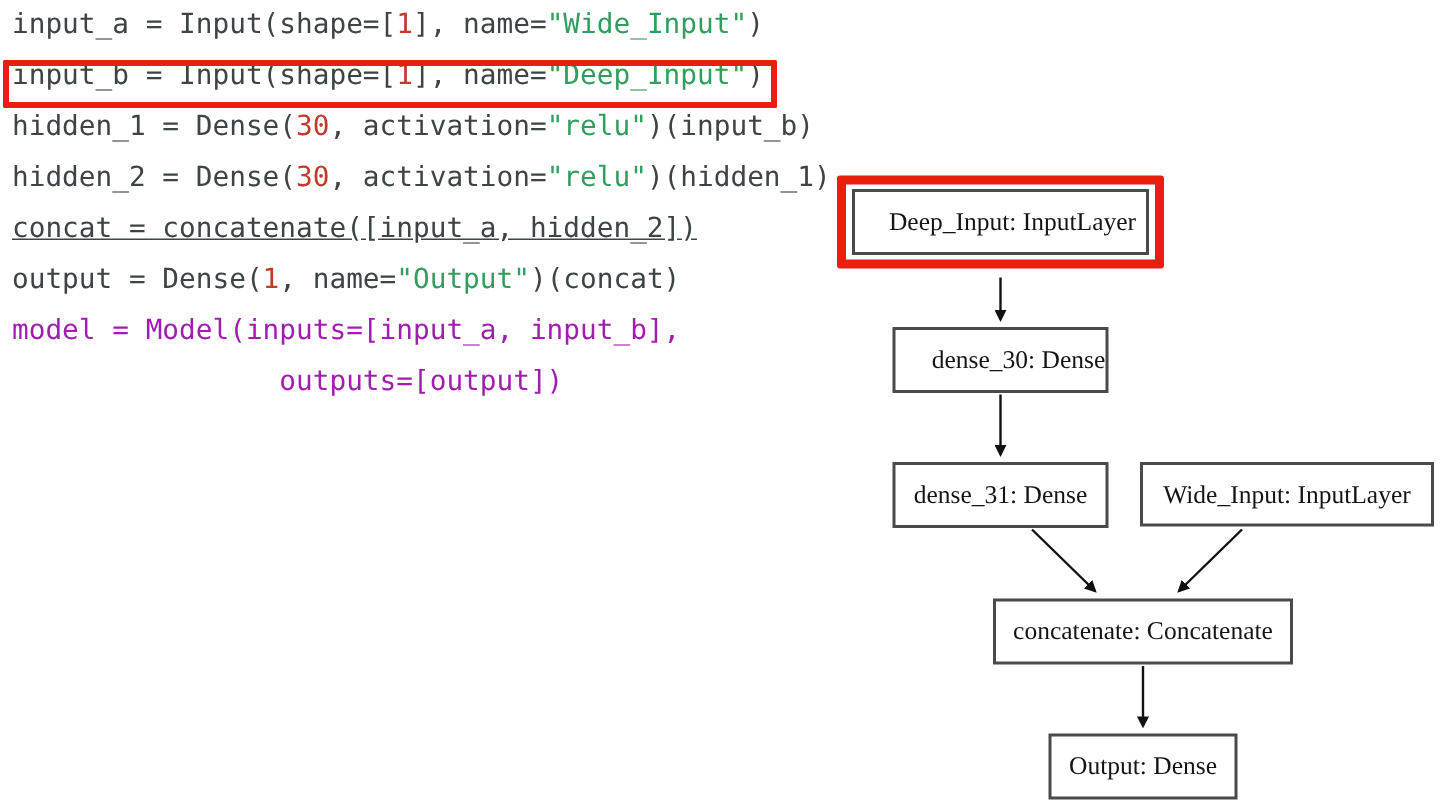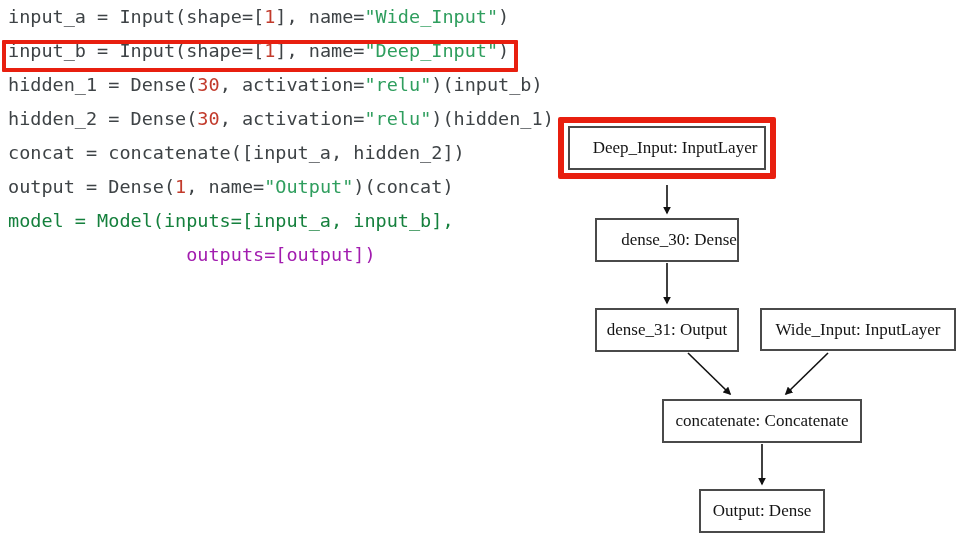--- a/index.html
+++ b/index.html
@@ -89,23 +89,23 @@
 <body>
 
 <div id="screen">
 
   <div id="code-panel">
 
     <div class="code-line" style="top:0px;"><span class="tok-plain" style="color: rgb(62, 67, 70);">input_a = Input(shape=[</span><span class="tok-num" style="color: rgb(194, 58, 43);">1</span><span class="tok-plain" style="color: rgb(62, 67, 70);">], name=</span><span class="tok-str" style="color: rgb(47, 158, 94);">"Wide_Input"</span><span class="tok-plain" style="color: rgb(62, 67, 70);">)</span></div>
     <div class="code-line" style="top:34px;"><span class="tok-plain" style="color: rgb(62, 67, 70);">input_b = Input(shape=[</span><span class="tok-num" style="color: rgb(194, 58, 43);">1</span><span class="tok-plain" style="color: rgb(62, 67, 70);">], name=</span><span class="tok-str" style="color: rgb(47, 158, 94);">"Deep_Input"</span><span class="tok-plain" style="color: rgb(62, 67, 70);">)</span></div>
     <div class="code-line" style="top:68px;"><span class="tok-plain" style="color: rgb(62, 67, 70);">hidden_1 = Dense(</span><span class="tok-num" style="color: rgb(194, 58, 43);">30</span><span class="tok-plain" style="color: rgb(62, 67, 70);">, activation=</span><span class="tok-str" style="color: rgb(47, 158, 94);">"relu"</span><span class="tok-plain" style="color: rgb(62, 67, 70);">)(input_b)</span></div>
     <div class="code-line" style="top:102px;"><span class="tok-plain" style="color: rgb(62, 67, 70);">hidden_2 = Dense(</span><span class="tok-num" style="color: rgb(194, 58, 43);">30</span><span class="tok-plain" style="color: rgb(62, 67, 70);">, activation=</span><span class="tok-str" style="color: rgb(47, 158, 94);">"relu"</span><span class="tok-plain" style="color: rgb(62, 67, 70);">)(hidden_1)</span></div>
-    <div class="code-line" style="top:136px;"><span class="tok-plain" style="color: rgb(62, 67, 70);">concat = concatenate([input_a, hidden_2])</span></div>
+    <div class="code-line" style="top:136px;text-decoration:underline;"><span class="tok-plain" style="color: rgb(62, 67, 70);">concat = concatenate([input_a, hidden_2])</span></div>
     <div class="code-line" style="top:170px;"><span class="tok-plain" style="color: rgb(62, 67, 70);">output = Dense(</span><span class="tok-num" style="color: rgb(194, 58, 43);">1</span><span class="tok-plain" style="color: rgb(62, 67, 70);">, name=</span><span class="tok-str" style="color: rgb(47, 158, 94);">"Output"</span><span class="tok-plain" style="color: rgb(62, 67, 70);">)(concat)</span></div>
-    <div class="code-line" style="top:204px;"><span class="tok-plain" style="color: #15803d;">model = Model(inputs=[input_a, input_b],</span></div>
+    <div class="code-line" style="top:204px;"><span class="tok-plain" style="color: #a21caf;">model = Model(inputs=[input_a, input_b],</span></div>
     <div class="code-line" style="top:238px;"><span class="tok-plain" style="color: #a21caf;">                outputs=[output])</span></div>
 
     <div id="code-highlight" style="border-color: rgb(232, 31, 15);"></div>
   </div>
 
   <div id="graph-panel">
 
     <svg id="graph-svg" width="420" height="440" viewBox="0 0 420 440">
       <defs>
         <marker id="arrow" viewBox="0 0 10 10" refX="8" refY="5" markerWidth="5" markerHeight="5" orient="auto-start-reverse">
@@ -121,21 +121,21 @@
 
       <line x1="288" y1="253" x2="246" y2="294" stroke="#111111" stroke-width="1.6" marker-end="url(#arrow)"></line>
 
       <line x1="222" y1="344" x2="222" y2="384" stroke="#111111" stroke-width="1.6" marker-end="url(#arrow)"></line>
     </svg>
 
     <div class="node-box" style="left:28px;  top:26px;  width:198px; height:44px;padding-left:16px;">Deep_Input: InputLayer</div>
 
     <div class="node-box" style="left:55px;  top:118px; width:144px; height:44px;padding-left:24px;">dense_30: Dense</div>
 
-    <div class="node-box" style="left:55px;  top:208px; width:144px; height:44px;">dense_31: Output</div>
+    <div class="node-box" style="left:55px;  top:208px; width:144px; height:44px;">dense_31: Dense</div>
 
     <div class="node-box" style="left:220px; top:208px; width:196px; height:43px;">Wide_Input: InputLayer</div>
 
     <div class="node-box" style="left:159px; top:389px; width:126px; height:44px;">Output: Dense</div>
 
     <div class="node-box" style="left:122px; top:299px; width:200px; height:44px;">concatenate: Concatenate</div>
 
     <div id="graph-highlight" style="left: 18px; top: 17px; width: 218px; height: 62px; border-color: rgb(232, 31, 15);"></div>
   </div>
 

